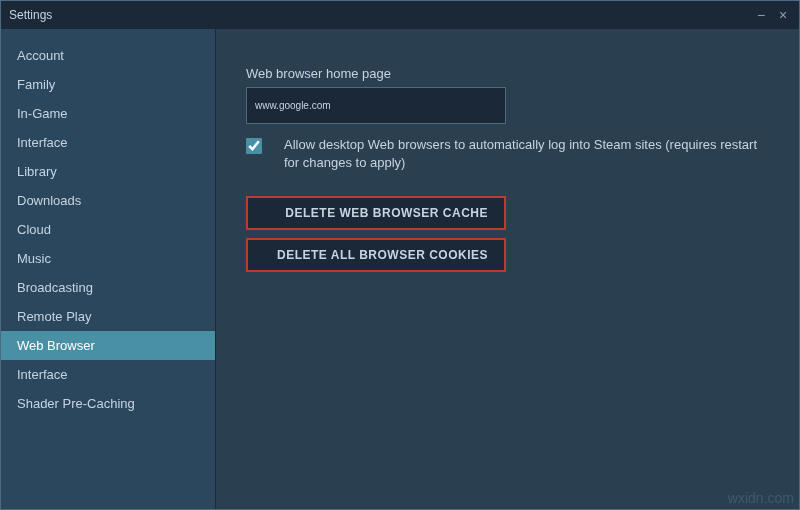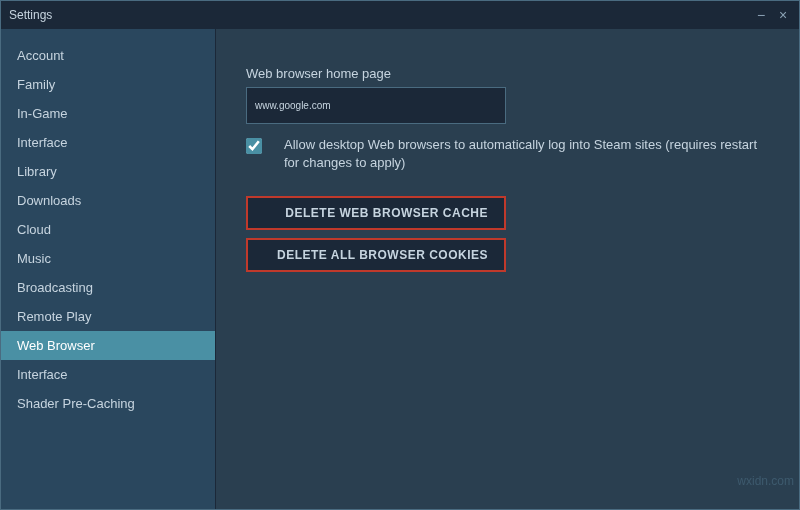--- a/index.html
+++ b/index.html
@@ -150,23 +150,23 @@
       letter-spacing: 0.5px;
       cursor: pointer;
       width: 260px;
       text-align: right;
       margin-bottom: 8px;
       outline: none;
     }
 
     .watermark {
       position: absolute;
-      bottom: 22px;
+      bottom: 4px;
       right: 6px;
-      font-size: 12px;
+      font-size: 14px;
       color: #4a6b80;
       opacity: 0.6;
     }
   </style>
 </head>
 <body>
 
 <div class="window">
   <div class="title-bar">
     <span class="title-bar-title">Settings</span>

